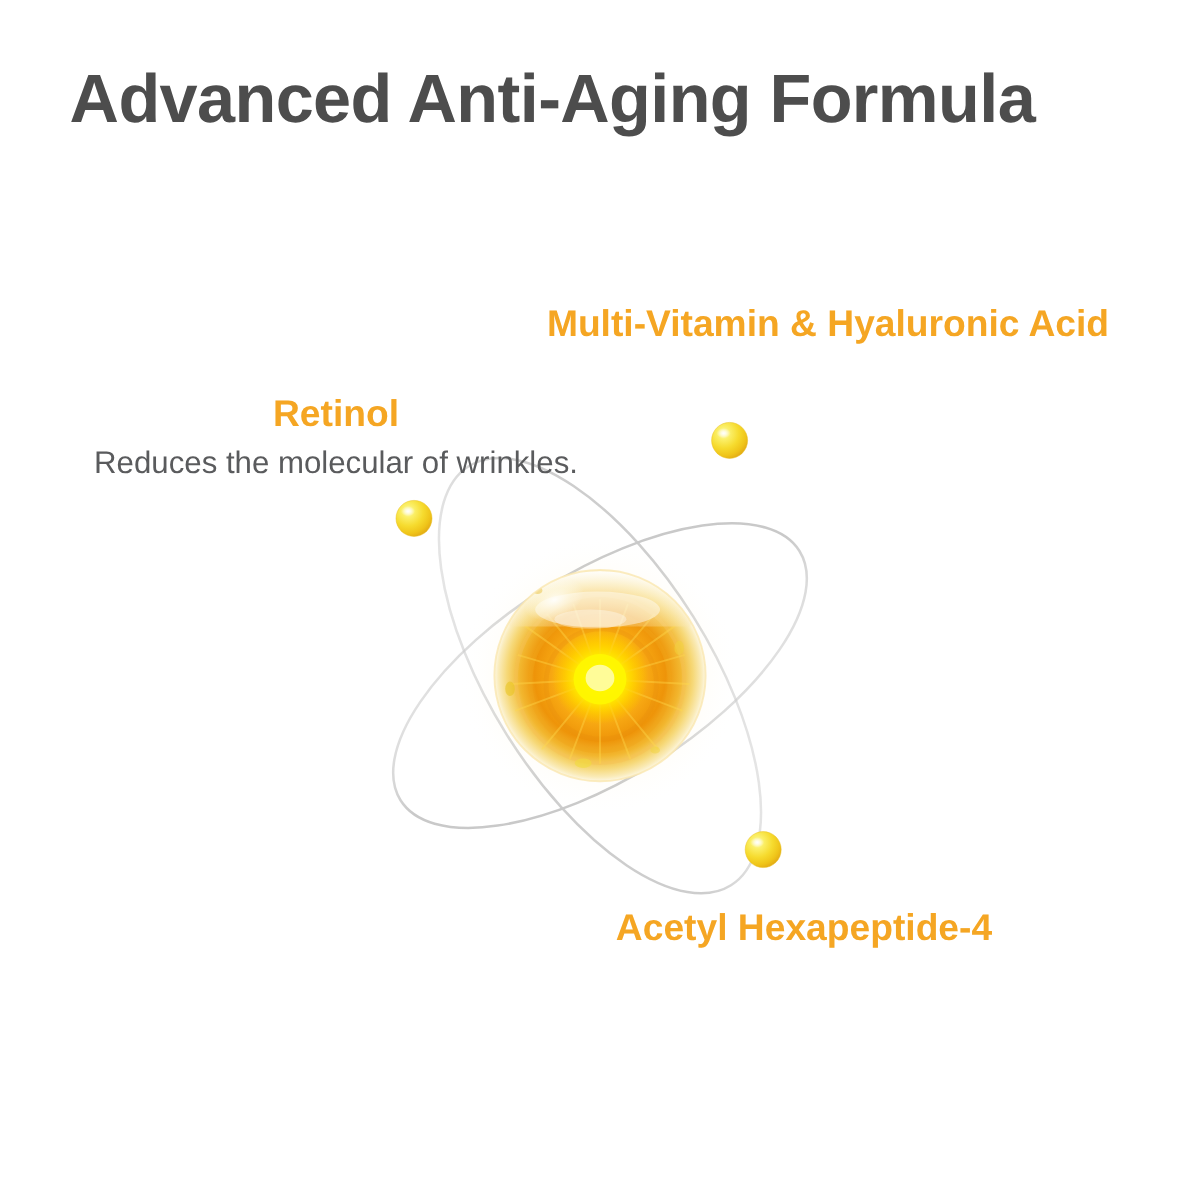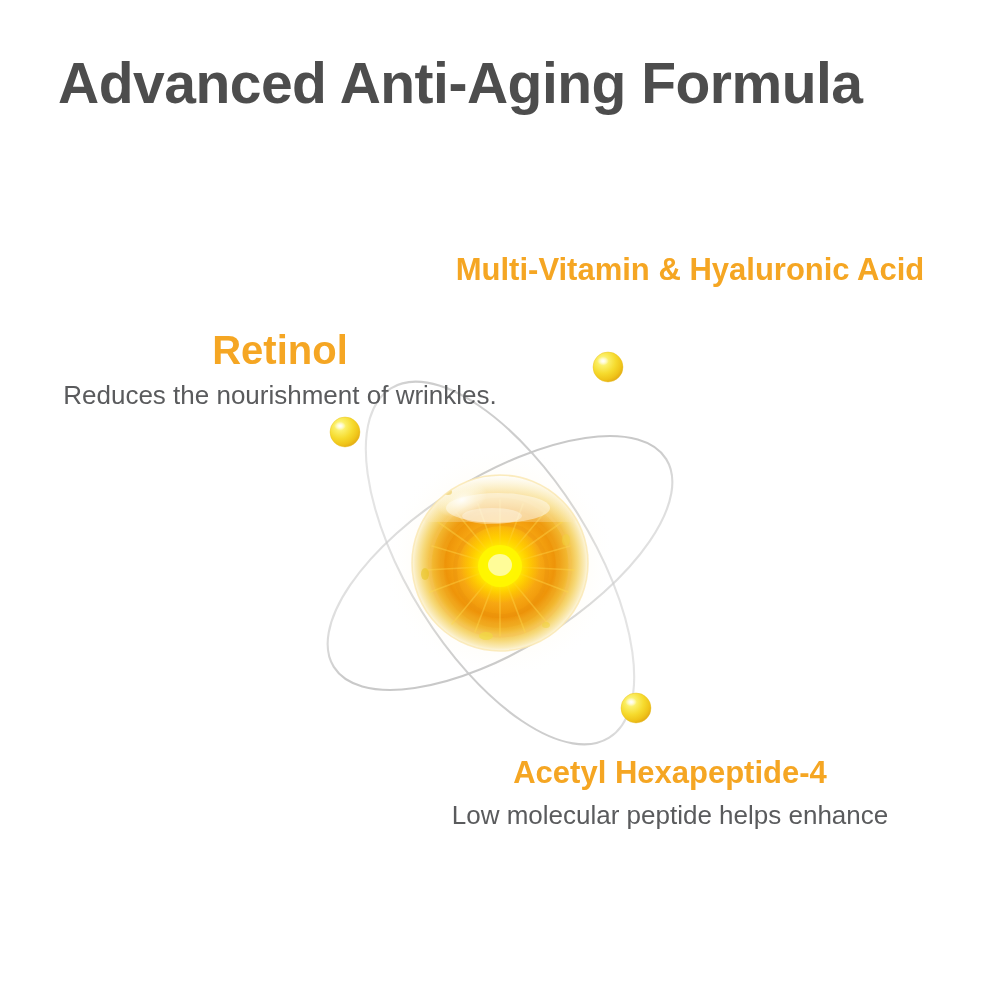--- a/index.html
+++ b/index.html
@@ -67,21 +67,21 @@
   #callout-vitamin .callout-title { font-size: 31px; }
   #callout-vitamin .callout-desc  { font-size: 26px; margin-top: 5px; }
 
   
   #callout-retinol {
     left: 10px;
     top: 327px;
     width: 540px;
     text-align: center;
   }
-  #callout-retinol .callout-title { font-size: 40px; }
+  #callout-retinol .callout-title { font-size: 31px; }
   #callout-retinol .callout-desc  { font-size: 26px; margin-top: 5px; }
 
   
   #callout-peptide {
     left: 380px;
     top: 755px;
     width: 580px;
     text-align: center;
   }
   #callout-peptide .callout-title { font-size: 31px; }
@@ -260,24 +260,23 @@
     </svg>
   </div>
 
   <div class="callout" id="callout-vitamin">
     <div class="callout-title">Multi-Vitamin &amp; Hyaluronic Acid</div>
   </div>
 
   <div class="callout" id="callout-retinol">
     <div class="callout-title">Retinol</div>
     <div class="callout-desc">
-      <span>Reduces the nourishment of wrinkles.</span>
+      <span>Reduces the molecular of wrinkles.</span>
     </div>
   </div>
 
   <div class="callout" id="callout-peptide">
     <div class="callout-title">Acetyl Hexapeptide-4</div>
     <div class="callout-desc">
-      <span class="l2">Low molecular peptide helps enhance</span>
     </div>
   </div>
 
 </div>
 
 </body></html>

